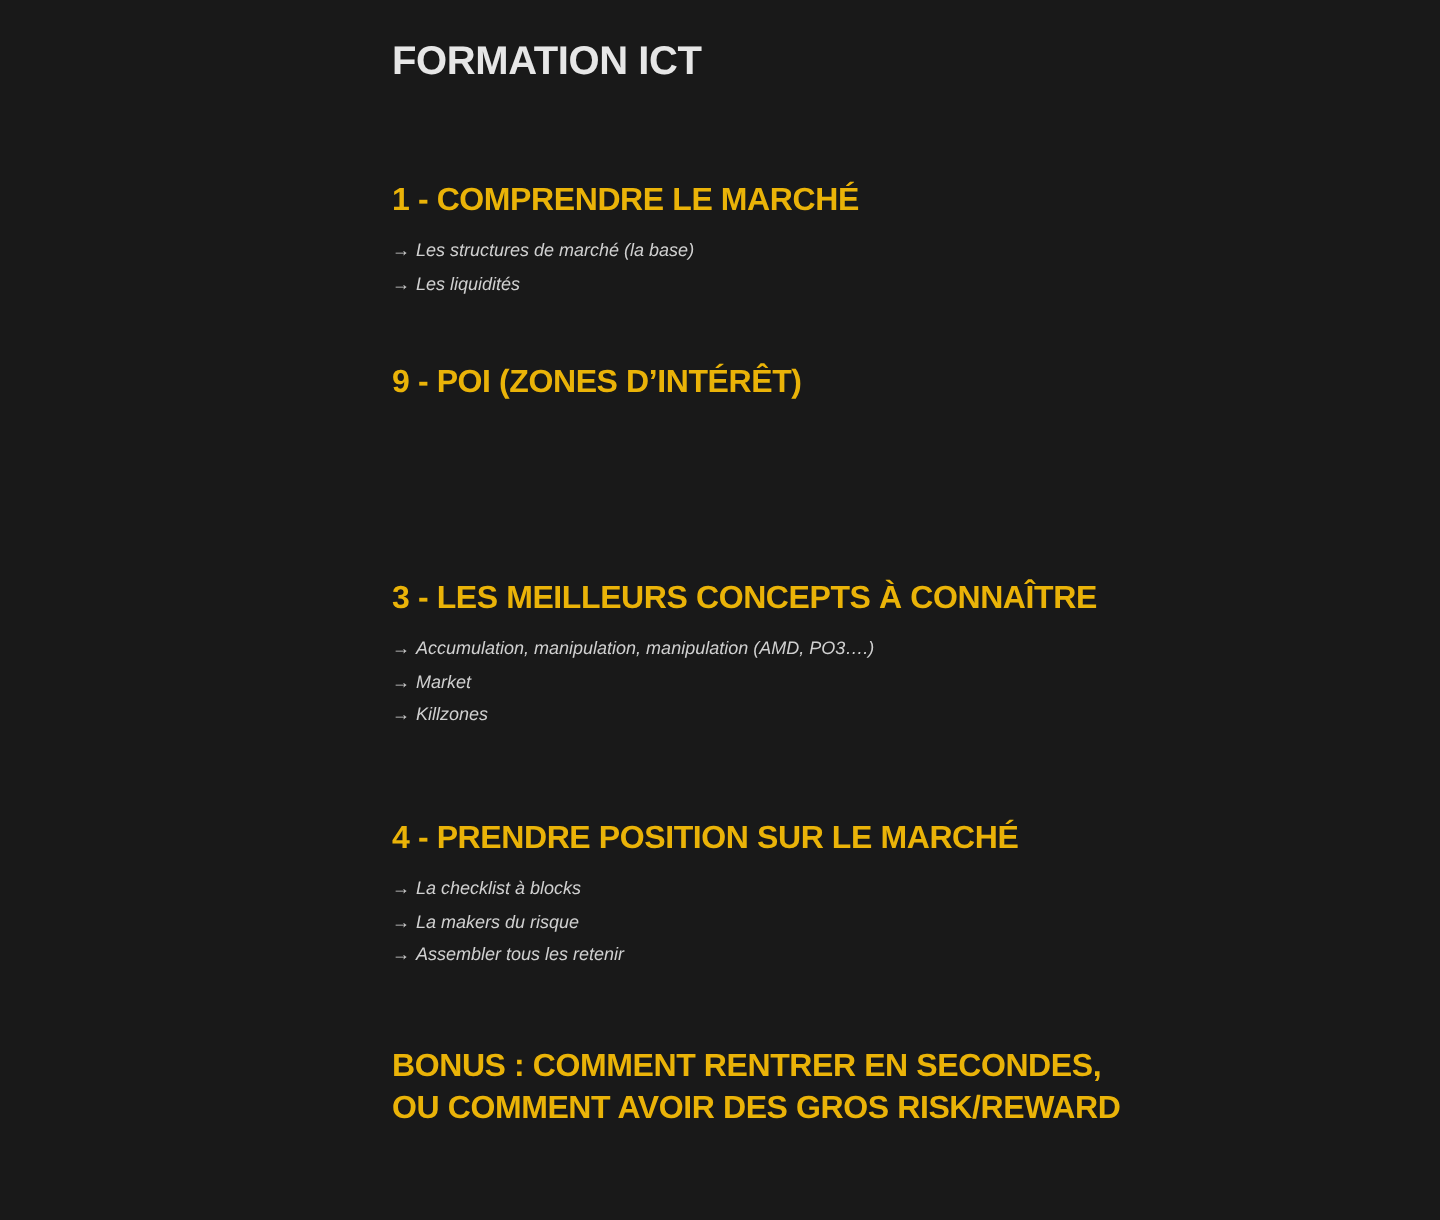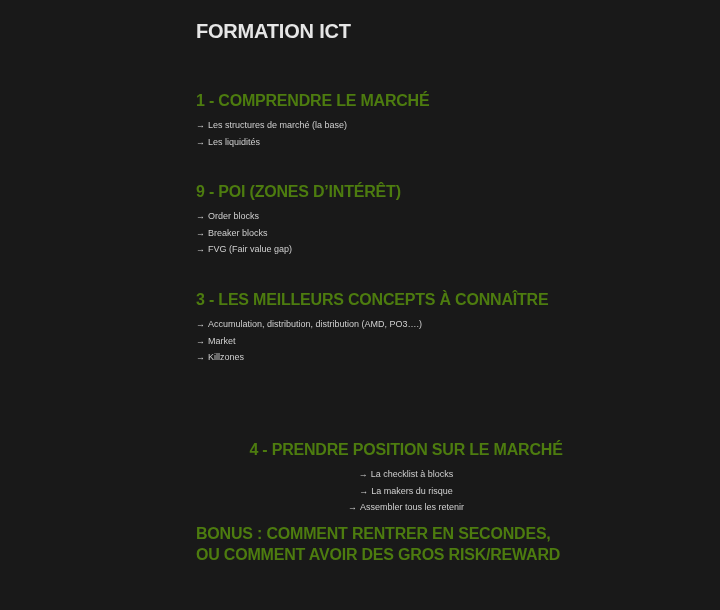--- a/index.html
+++ b/index.html
@@ -35,30 +35,31 @@
     }
     .section {
       position: absolute;
       left: 0;
       width: 420px;
     }
     .section h2 {
       margin: 0;
       font-size: 16px;
       font-weight: 700;
-      color: #4d7c0f;
+      color: #eab308;
       line-height: 20px;
       letter-spacing: -0.2px;
       white-space: nowrap;
     }
     .section ul {
       list-style: none;
       margin: 0;
       padding: 0;
       margin-top: 6px;
+      font-style: italic;
     }
     .section li {
       font-size: 9px;
       line-height: 16.7px;
       color: #d0d0d0;
       white-space: nowrap;
     }
     .arrow {
       display: inline-block;
       margin-right: 3px;
@@ -78,37 +79,32 @@
   <div class="section" style="top:91px;">
     <h2>1 - COMPRENDRE LE MARCHÉ</h2>
     <ul>
       <li><span class="arrow">→</span><span>Les structures de marché (la base)</span></li>
       <li><span class="arrow">→</span><span>Les liquidités</span></li>
     </ul>
   </div>
 
   <div class="section" style="top:182px;">
     <h2>9 - POI (ZONES D’INTÉRÊT)</h2>
-    <ul>
-      <li><span class="arrow">→</span><span>Order blocks</span></li>
-      <li><span class="arrow">→</span><span>Breaker blocks</span></li>
-      <li><span class="arrow">→</span><span>FVG (Fair value gap)</span></li>
-    </ul>
   </div>
 
   <div class="section" style="top:290px;">
     <h2>3 - LES MEILLEURS CONCEPTS À CONNAÎTRE</h2>
     <ul>
-      <li><span class="arrow">→</span><span>Accumulation, distribution, distribution (AMD, PO3….)</span></li>
+      <li><span class="arrow">→</span><span>Accumulation, manipulation, manipulation (AMD, PO3….)</span></li>
       <li><span class="arrow">→</span><span>Market</span></li>
       <li><span class="arrow">→</span><span>Killzones</span></li>
     </ul>
   </div>
 
-  <div class="section" style="top:440px;text-align:center;">
+  <div class="section" style="top:410px;">
     <h2>4 - PRENDRE POSITION SUR LE MARCHÉ</h2>
     <ul>
       <li><span class="arrow">→</span><span>La checklist à blocks</span></li>
       <li><span class="arrow">→</span><span>La makers du risque</span></li>
       <li><span class="arrow">→</span><span>Assembler tous les retenir</span></li>
     </ul>
   </div>
 
   <div class="section bonus" style="top:523px;">
     <h2>BONUS : COMMENT RENTRER EN SECONDES, OU COMMENT AVOIR DES GROS RISK/REWARD</h2>

